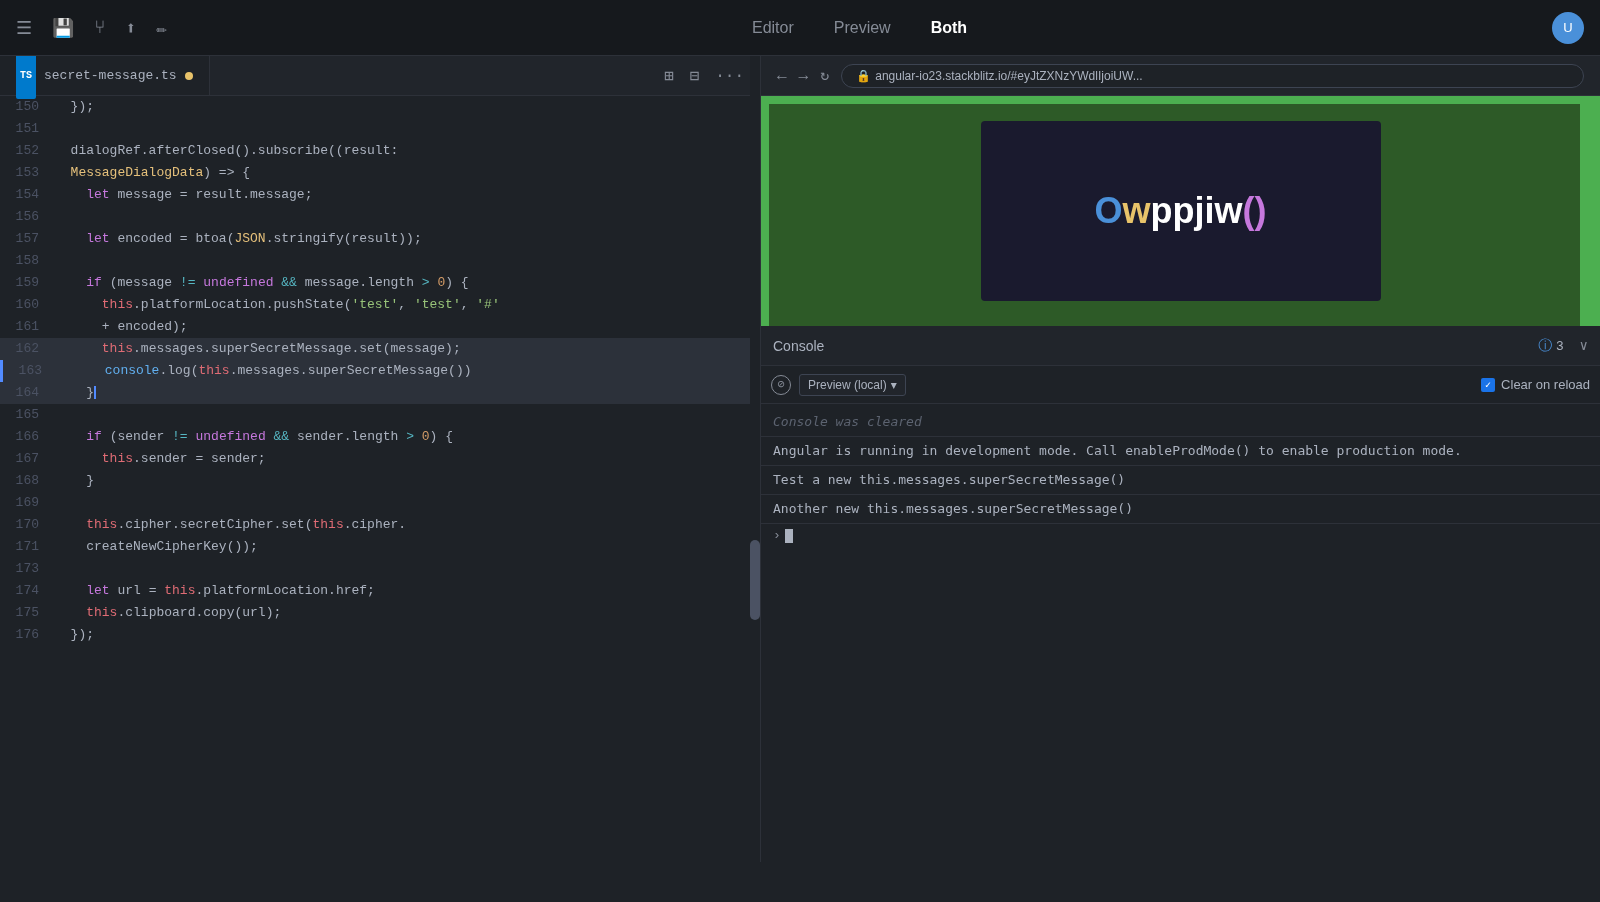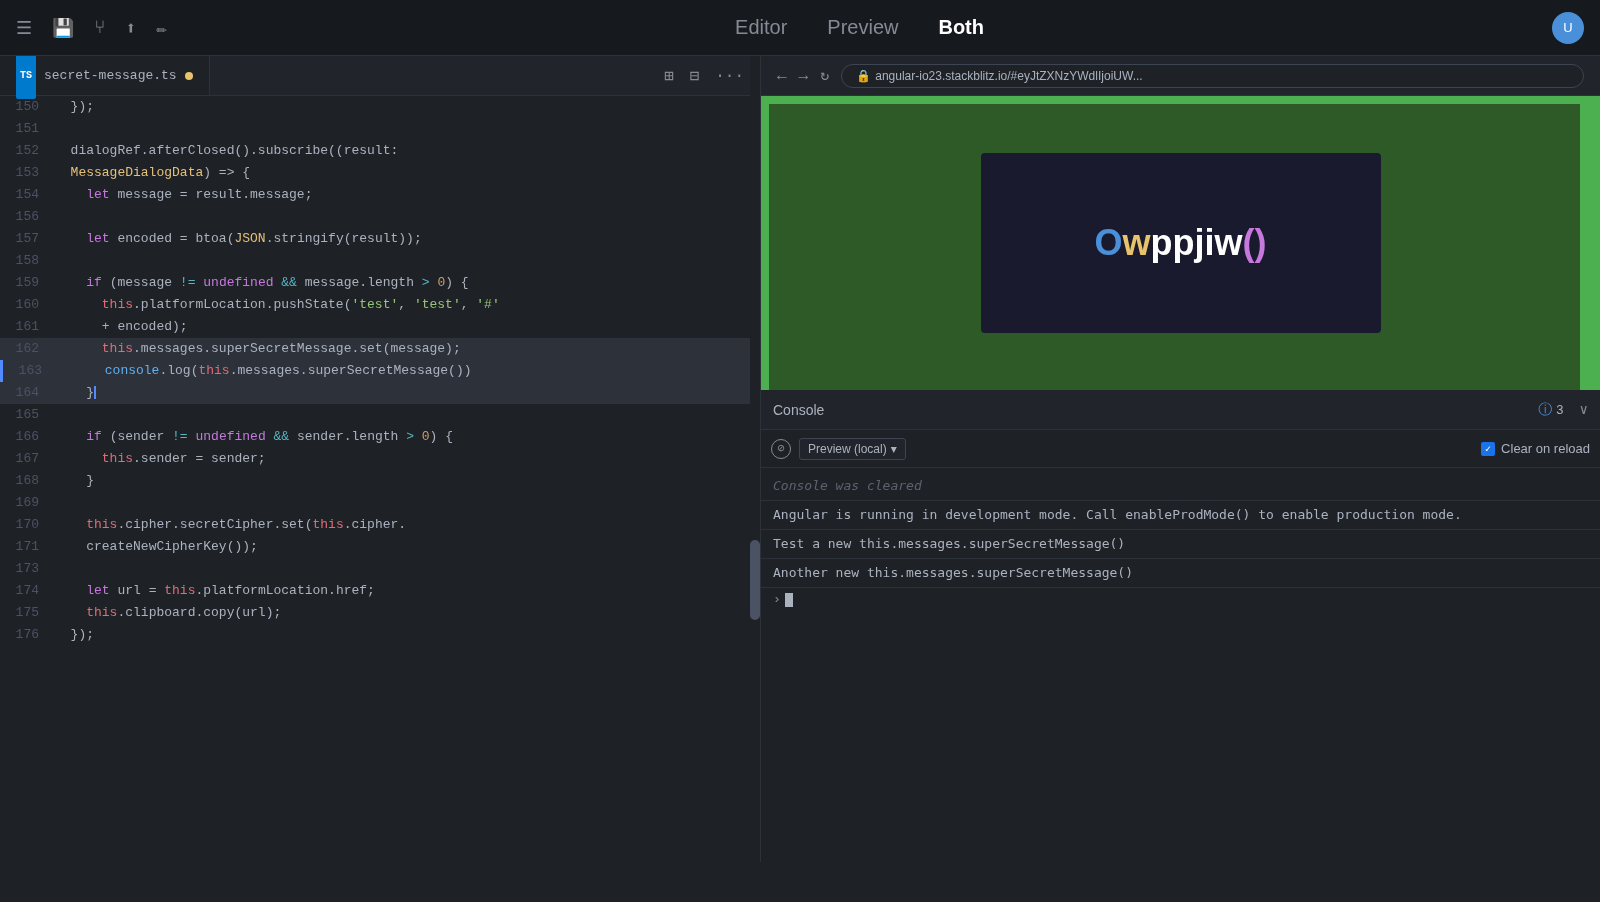--- a/index.html
+++ b/index.html
@@ -33,21 +33,21 @@
     }
     .top-bar-center {
       flex: 1;
       display: flex;
       justify-content: center;
       align-items: center;
       gap: 8px;
     }
     .nav-tab {
       color: #858b96;
-      font-size: 20px;
+      font-size: 16px;
       padding: 6px 16px;
       cursor: pointer;
       font-family: Arial, sans-serif;
     }
     .nav-tab.active {
       color: #ffffff;
       font-weight: 600;
     }
     .top-bar-right {
       display: flex;
@@ -202,21 +202,21 @@
 
     
     .preview-pane {
       flex: 1;
       display: flex;
       flex-direction: column;
       background: #1e2227;
       border-left: 1px solid #2d3139;
     }
     .preview-area {
-      height: 294px;
+      height: 230px;
       background: #000;
       position: relative;
       overflow: hidden;
     }
     .preview-browser {
       width: 100%;
       height: 100%;
       background: #2d5a27;
       position: relative;
       display: flex;

